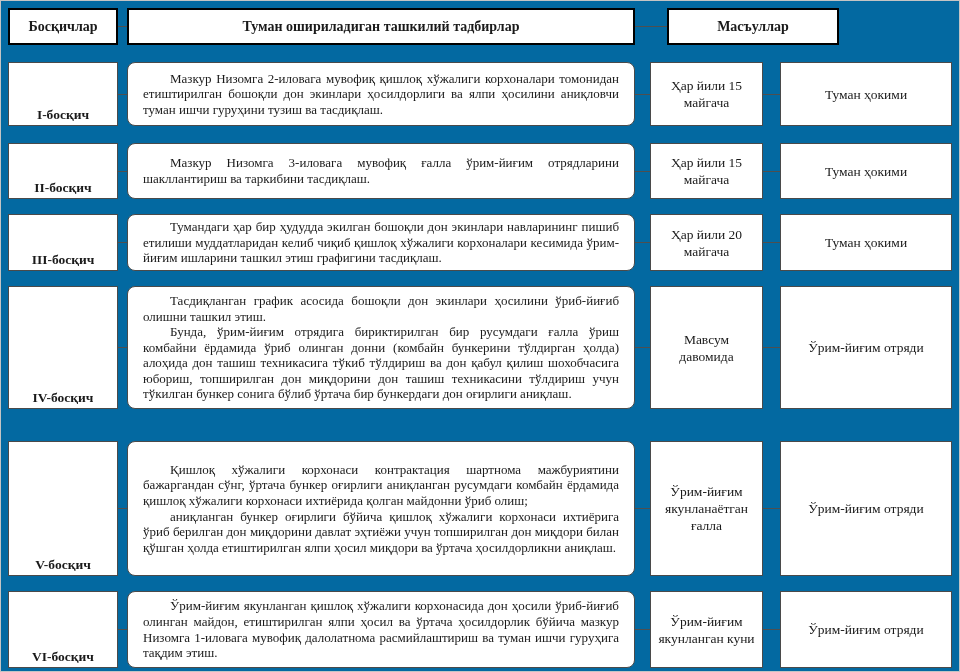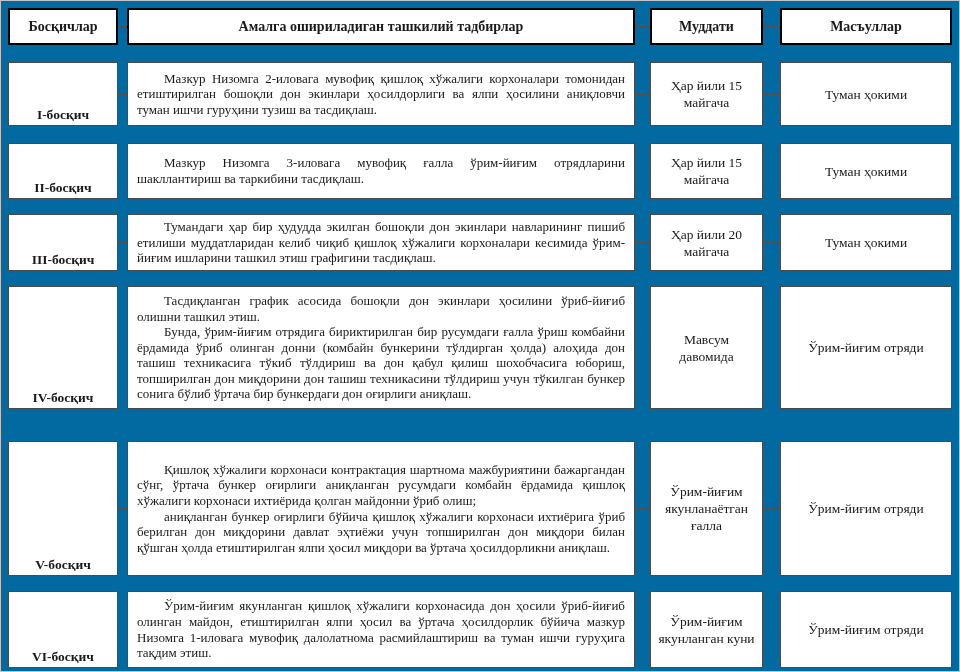--- a/index.html
+++ b/index.html
@@ -68,21 +68,22 @@
   }
   .stage-box {
     font-weight: bold;
     font-size: 13.5px;
     padding: 2px 4px;
     justify-content: flex-end;
   }
   .task-box {
     align-items: stretch;
     text-align: left;
-    padding: 3px 9px;
+    padding: 3px 15px;
+    border-radius: 8px;
   }
   .task-box p {
     margin: 0;
     font-size: 13px;
     line-height: 15.6px;
     text-align: justify;
     text-indent: 27px;
   }
   .mid-box {
     font-size: 13.5px;
@@ -96,28 +97,25 @@
 <div class="page">
 
   <div class="row r-header">
     <div class="box header-box cell-stage">
       <span>Босқичлар</span>
     </div>
     <div class="gap g1">
         <div class="line"></div>
       </div>
     <div class="box header-box cell-task">
-      <span>Амалга ошириладиган ташкилий тадбирлар</span>
-    </div>
-    <div class="gap g2">
-        <div class="line"></div>
-      </div>
-    <div class="box header-box cell-deadline">
-      <span>Муддати</span>
-    </div>
+      <span>Туман ошириладиган ташкилий тадбирлар</span>
+    </div>
+    <div class="gap g2">
+        <div class="line"></div>
+      </div>
     <div class="gap g3">
         <div class="line"></div>
       </div>
     <div class="box header-box cell-resp">
       <span>Масъуллар</span>
     </div>
   </div>
 
   <div class="row r1">
     <div class="box stage-box cell-stage">

